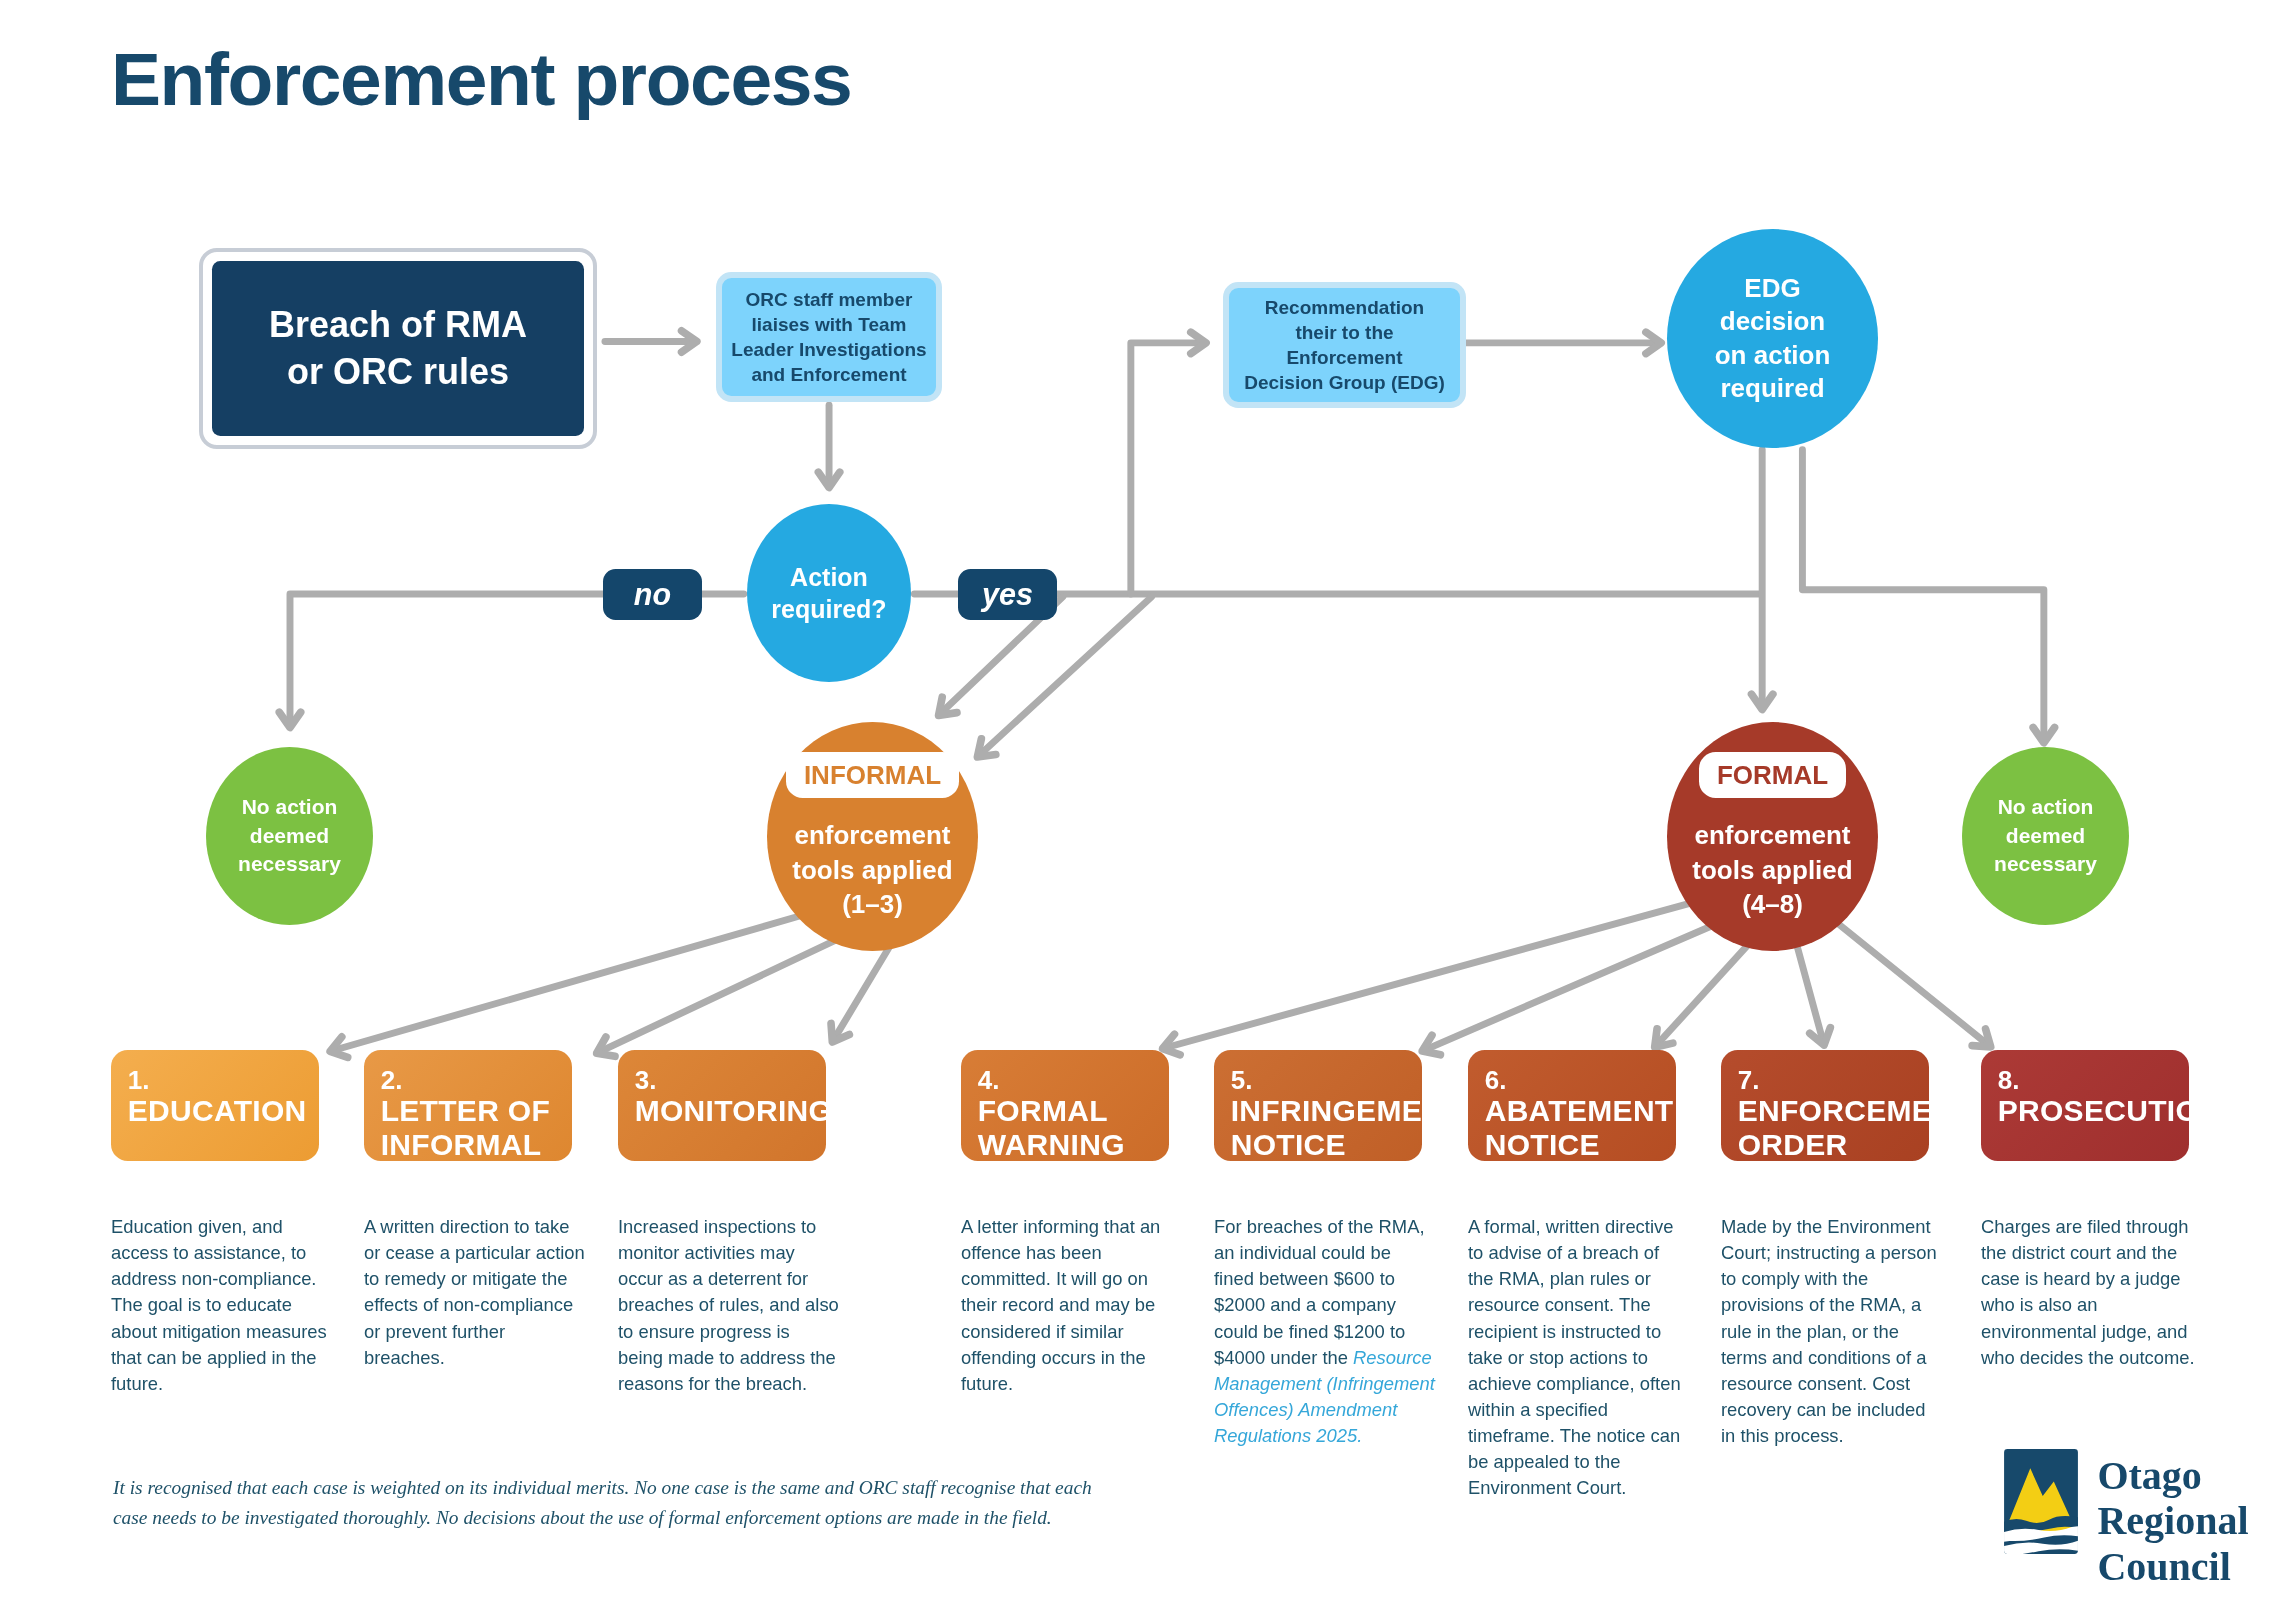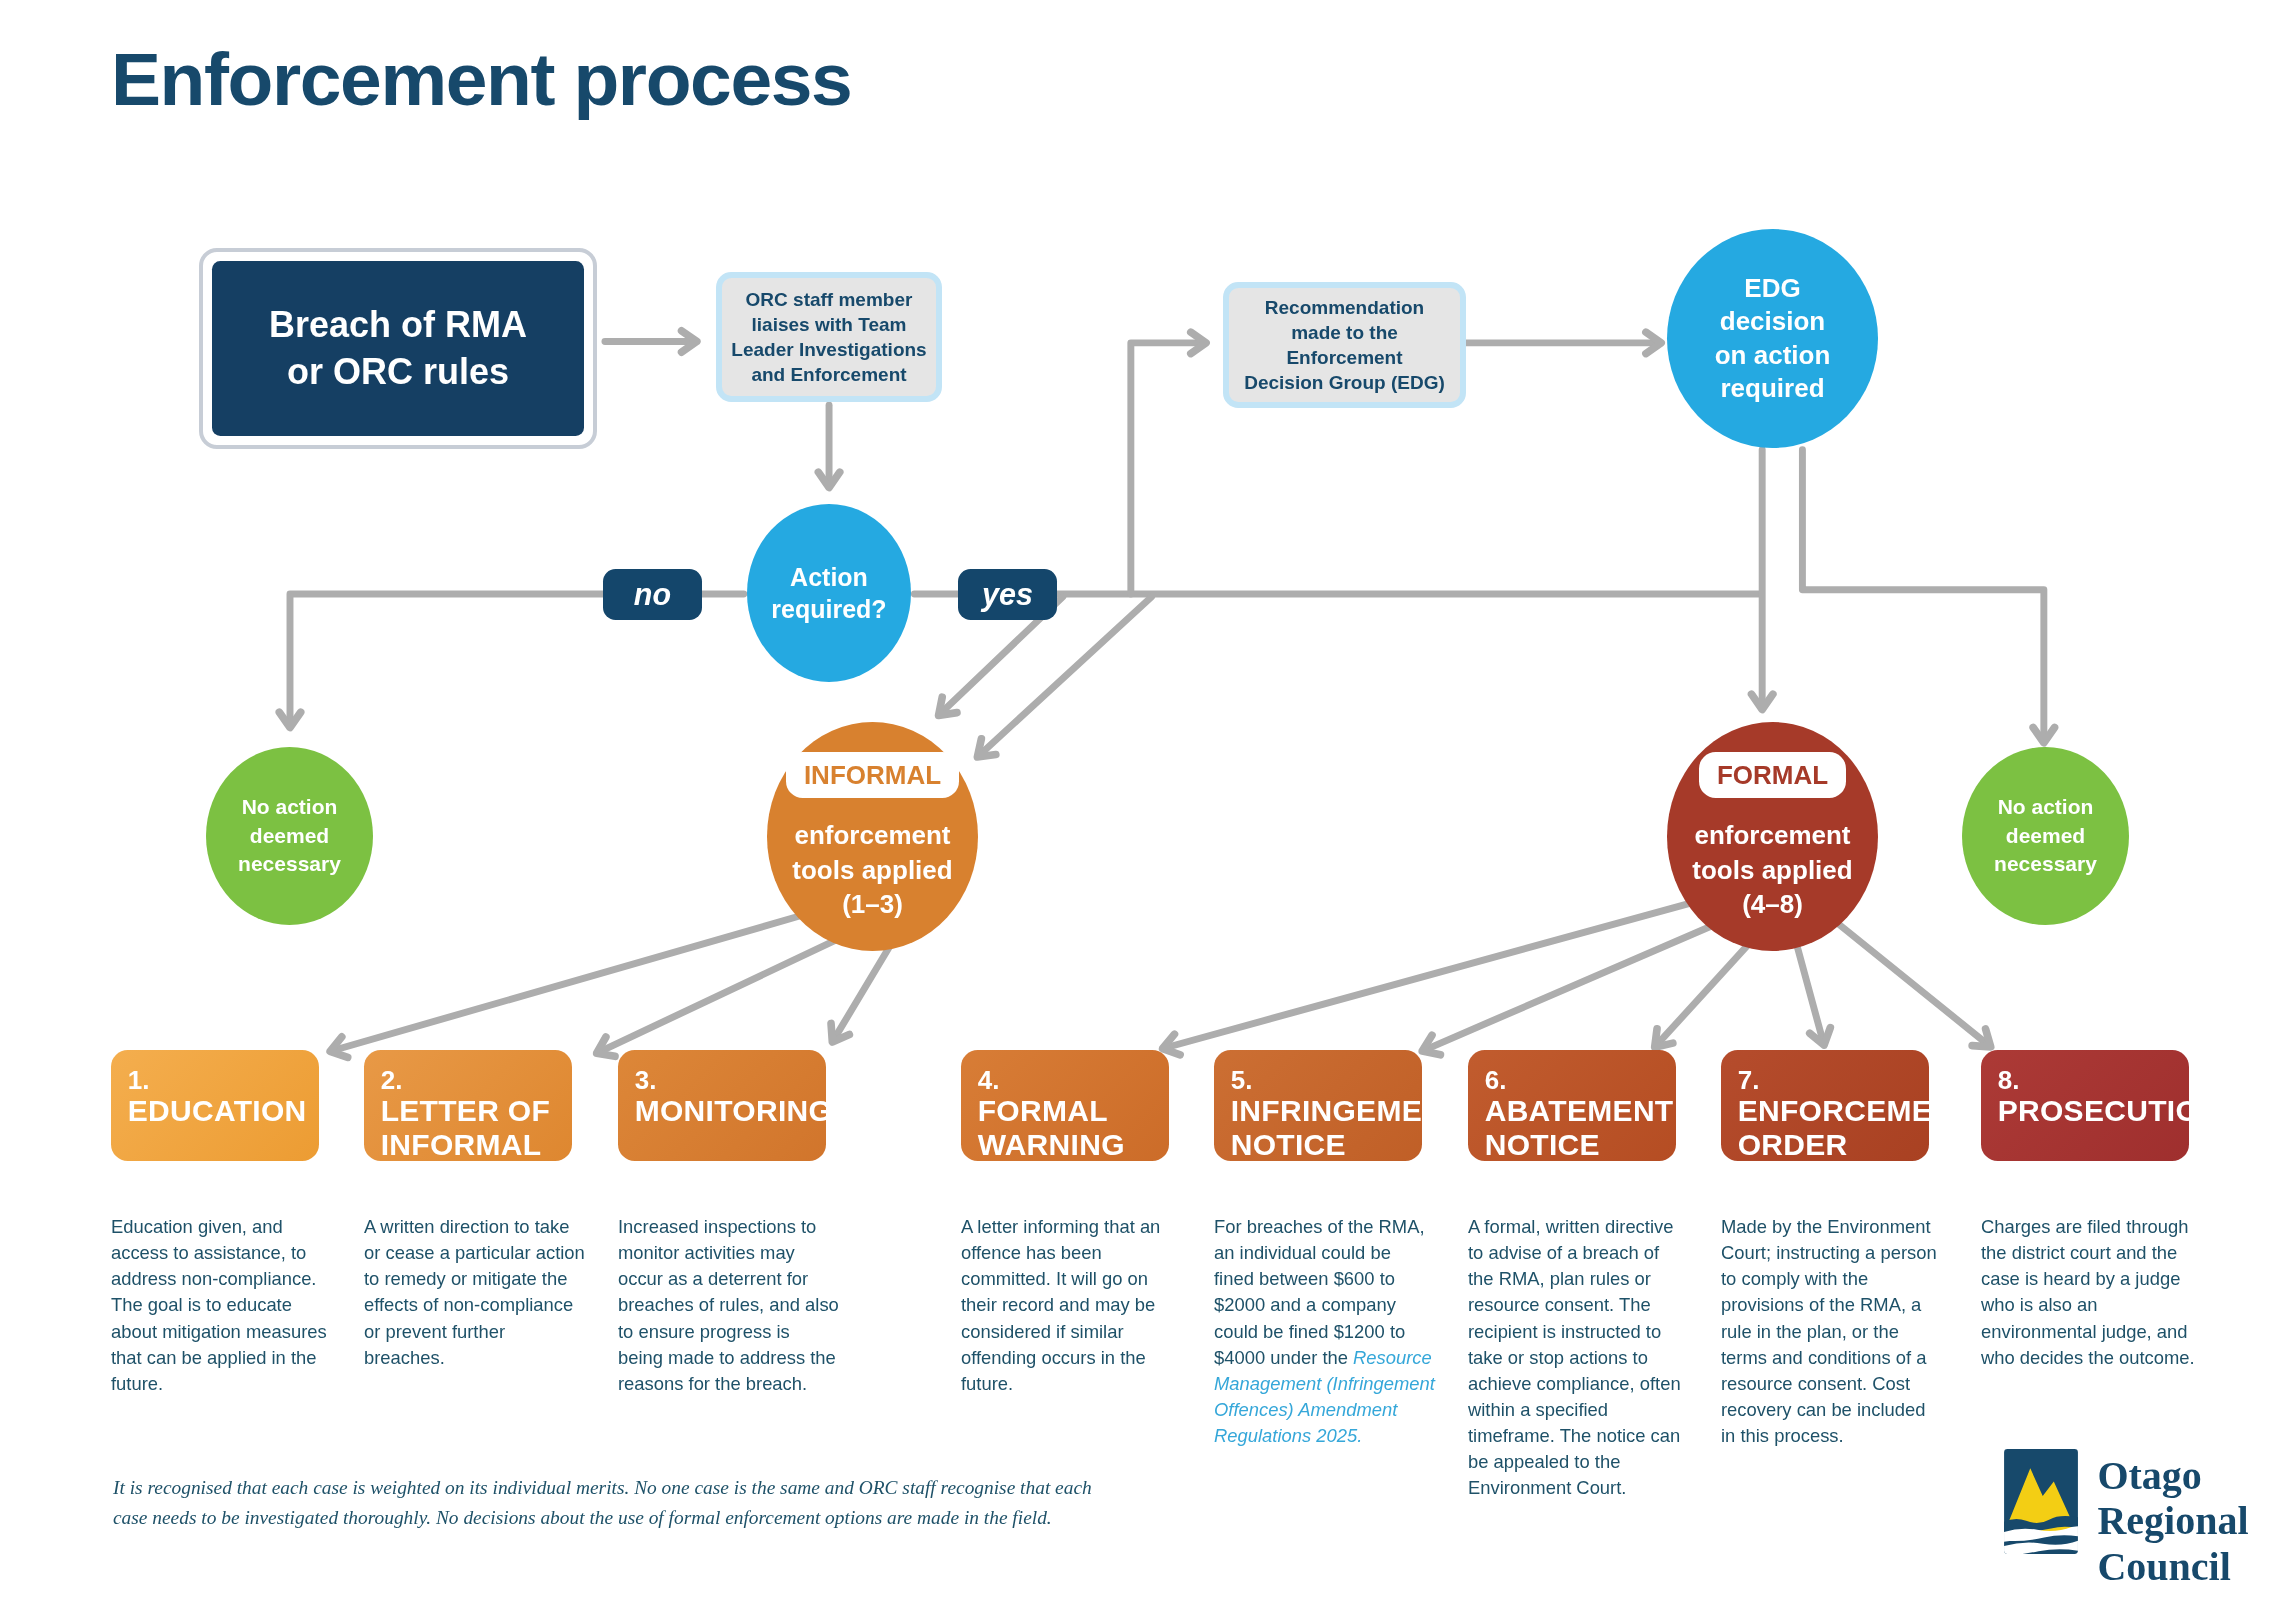--- a/index.html
+++ b/index.html
@@ -21,21 +21,21 @@
     border:4.9px solid #C7CDD6; border-radius:18px; background:#ffffff; padding:9px;
   }
   .breach-inner {
     width:100%; height:100%; background:#153F63; border-radius:8.3px;
     display:flex; flex-direction:column; align-items:center; justify-content:center;
     color:#ffffff; font-weight:bold; font-size:36px; line-height:1.3; text-align:center;
   }
 
   
   .info-box {
-    background:#e5e5e5; border:6.2px solid #C2E4F6; border-radius:15.3px;
+    background:#7dd3fc; border:6.2px solid #C2E4F6; border-radius:15.3px;
     display:flex; flex-direction:column; align-items:center; justify-content:center;
     color:#17496B; font-weight:bold; font-size:19px; line-height:1.32; text-align:center;
   }
   .orc-box { left:716px; top:272px; width:226px; height:130px; }
   .rec-box { left:1223px; top:282px; width:243px; height:126px; }
 
   
   .circle {
     border-radius:50%;
     display:flex; flex-direction:column; align-items:center; justify-content:center;
@@ -142,21 +142,21 @@
 
 <div class="node info-box orc-box">
   <div>ORC staff member</div>
   <div>liaises with Team</div>
   <div>Leader Investigations</div>
   <div>and Enforcement</div>
 </div>
 
 <div class="node info-box rec-box">
   <div>Recommendation</div>
-  <div>made to the</div>
+  <div>their to the</div>
   <div>Enforcement</div>
   <div>Decision Group (EDG)</div>
 </div>
 
 <div class="node circle c-blue edg-circle">
   <div>EDG</div>
   <div>decision</div>
   <div>on action</div>
   <div>required</div>
 </div>

